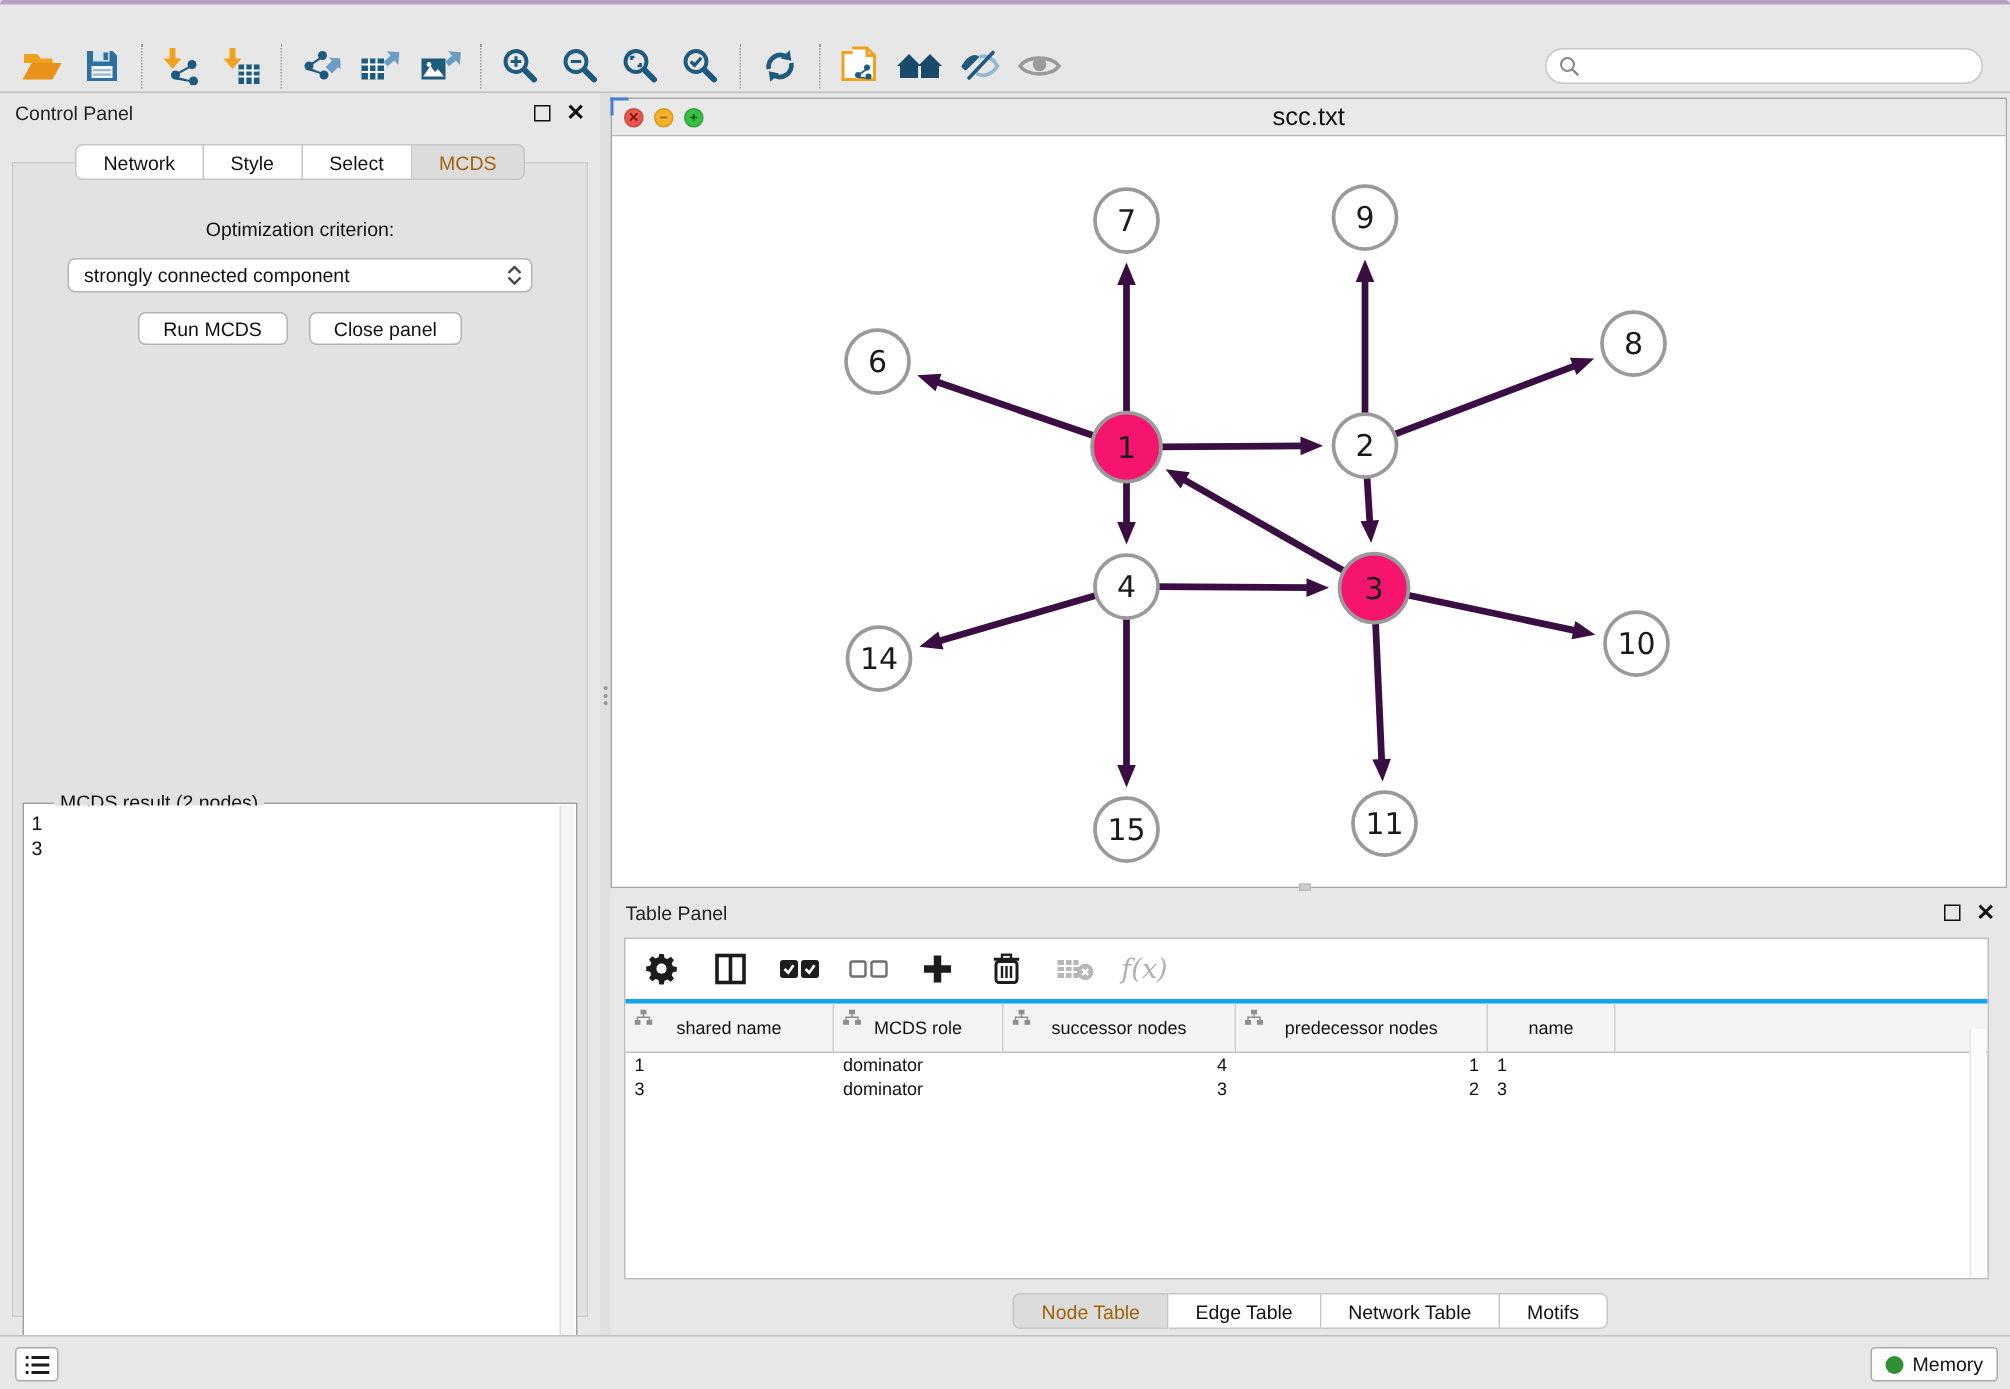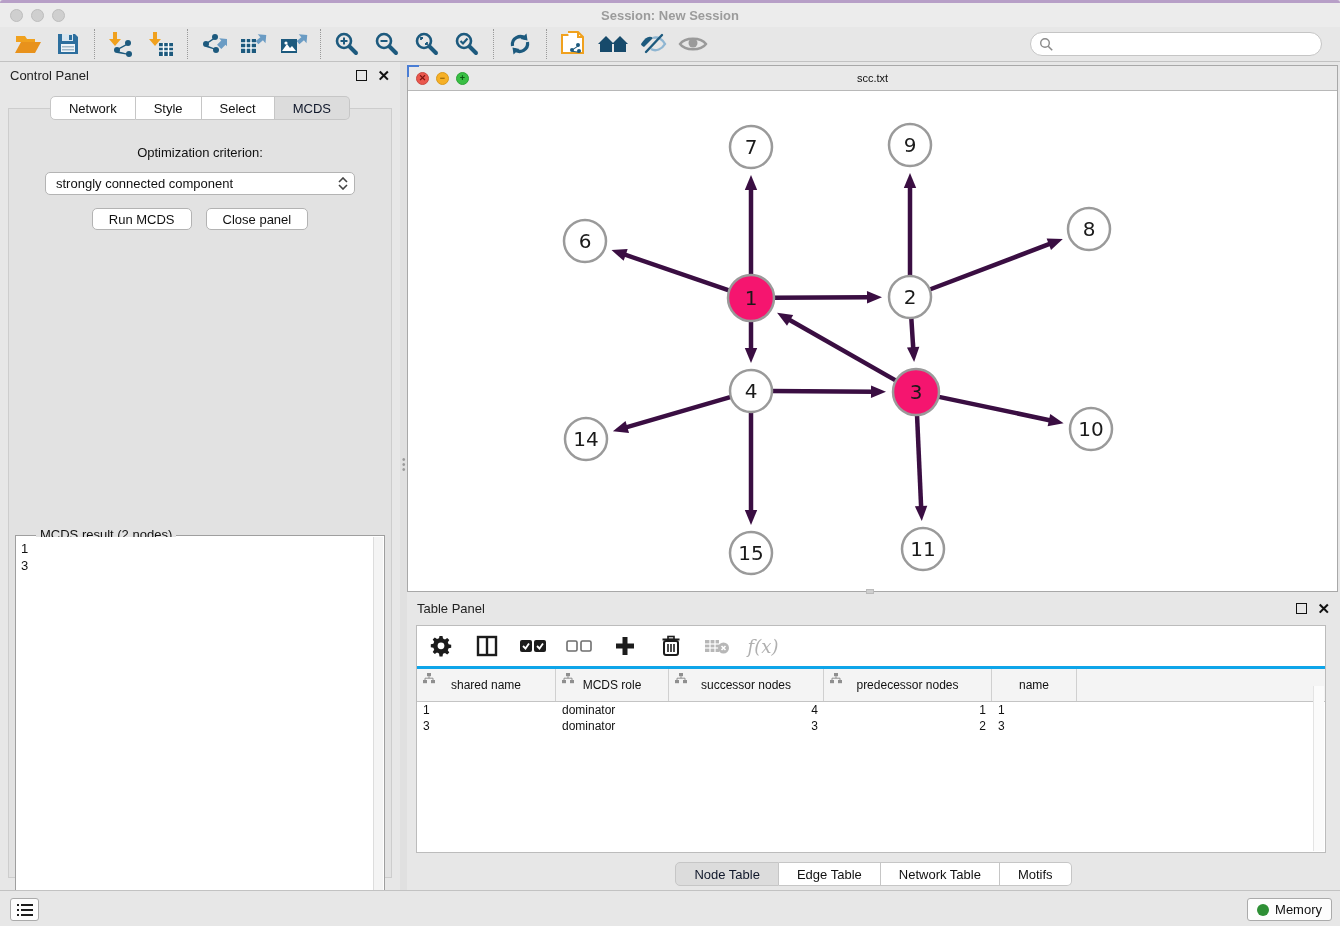--- a/index.html
+++ b/index.html
@@ -24,21 +24,21 @@
   .control-panel { position:absolute; top:62px; left:0; width:400px; height:828px; background:#e7e7e7; }
   .panel-header { height:26px; display:flex; align-items:center; padding:0 10px; }
   .panel-title { font-size:13px; color:#222; }
   .panel-header .hicons { margin-left:auto; display:flex; gap:10px; align-items:center; }
   .float-icon { width:11px; height:11px; border:1.5px solid #111; background:transparent; }
   .close-x { font-size:15px; font-weight:bold; color:#111; line-height:1; }
   .cp-tabs { position:absolute; top:34px; left:0; width:400px; display:flex; justify-content:center; z-index:2; }
   .tab { height:24px; padding:0 18px; background:#fff; border:1px solid #c6c6c6; border-left:none; font-size:13px; display:flex; align-items:center; color:#111; }
   .tab:first-child { border-left:1px solid #c6c6c6; border-radius:5px 0 0 5px; }
   .tab:last-child { border-radius:0 5px 5px 0; }
-  .tab.sel { background:#dcdcdc; color:#0f172a; }
+  .tab.sel { background:#dcdcdc; color:#a16207; }
   .cp-body { position:absolute; top:46px; left:8px; width:384px; height:770px; background:#e2e2e2; border:1px solid #cdcdcd; }
   .opt-label { margin-top:36px; text-align:center; font-size:13px; color:#111; }
   .dropdown { position:relative; margin:12px auto 0 auto; width:310px; height:23px; background:#fff; border:1px solid #b4b4b4; border-radius:5px; display:flex; align-items:center; padding:0 26px 0 10px; font-size:13px; color:#111; }
   .stepper { position:absolute; right:4px; top:2px; width:14px; height:17px; display:flex; flex-direction:column; align-items:center; justify-content:center; gap:1px; }
   .btn-row { display:flex; justify-content:center; gap:14px; margin-top:13px; }
   .aqua-btn { height:22px; padding:0 16px; background:#fff; border:1px solid #b3b3b3; border-radius:5px; font-size:13px; color:#111; display:flex; align-items:center; }
   .mcds-result { position:absolute; left:6px; top:426px; width:370px; height:376px; border:1px solid #9f9f9f; background:#fff; }
   .mcds-legend { position:absolute; top:-9px; left:20px; background:#e2e2e2; padding:0 4px; font-size:13px; color:#111; }
   .mcds-text { position:absolute; inset:1px 11px 1px 1px; background:#fff; font-size:13px; color:#111; padding:3px 4px; line-height:17px; white-space:pre-line; }
   .mcds-scroll { position:absolute; top:1px; bottom:1px; right:1px; width:10px; background:#f4f4f4; border-left:1px solid #ddd; }
@@ -48,21 +48,21 @@
   .splitter .dots { position:absolute; top:395px; left:2px; color:#9a9a9a; font-size:10px; line-height:5px; }
 
   
   .net-window { position:absolute; top:65px; left:407px; width:931px; height:527px; background:#fff; border:1px solid #a8a8a8; }
   .net-titlebar { height:25px; background:#e9e9e9; border-bottom:1px solid #b8b8b8; position:relative; display:flex; align-items:center; }
   .net-traffic { display:flex; gap:7px; margin-left:8px; }
   .nt-dot { width:13px; height:13px; border-radius:50%; display:flex; align-items:center; justify-content:center; font-size:9px; font-weight:bold; line-height:1; }
   .nt-red { background:#ea574d; border:1px solid #c94840; color:#7e1410; }
   .nt-yellow { background:#f6b026; border:1px solid #d99a1d; color:#8a5d05; }
   .nt-green { background:#39bf44; border:1px solid #2da337; color:#0c5a13; }
-  .net-title { position:absolute; left:0; right:0; text-align:center; font-size:11px; color:#111; pointer-events:none; }
+  .net-title { position:absolute; left:0; right:0; text-align:center; font-size:17px; color:#111; pointer-events:none; }
   .net-canvas { position:relative; width:929px; height:500px; background:#fff; }
   .blue-corner { position:absolute; top:-1px; left:-1px; width:12px; height:12px; border-top:2px solid #4a7dd4; border-left:2px solid #4a7dd4; }
   .net-grip { position:absolute; bottom:-3px; left:458px; width:8px; height:5px; background:#cfcfcf; border:1px solid #bbb; }
 
   
   .table-panel { position:absolute; top:595px; left:407px; width:933px; height:294px; background:#e7e7e7; }
   .tp-box { position:absolute; top:30px; left:9px; width:910px; height:228px; background:#fff; border:1px solid #bcbcbc; }
   .tp-toolbar { height:40px; display:flex; align-items:center; gap:18px; padding:15px 10px; }
   .tp-tbtn { width:28px; height:28px; display:flex; align-items:center; justify-content:center; }
   .fx { font-family:"DejaVu Serif",serif; font-style:italic; font-size:18px; color:#b0b0b0; }
@@ -82,28 +82,20 @@
   .mem-dot { width:12px; height:12px; border-radius:50%; background:#2e8f35; }
 
   svg { display:block; }
 </style>
 </head>
 <body>
 
 <div class="app">
 
   <div class="desktop-edge"></div>
-  <div class="titlebar">
-    <div class="traffic">
-      <div class="tl-dot"></div>
-      <div class="tl-dot"></div>
-      <div class="tl-dot"></div>
-    </div>
-    <div class="win-title">Session: New Session</div>
-  </div>
 
   <div class="toolbar">
     <div class="tbtn">
       <svg width="28" height="24" viewBox="0 0 28 24">
           <path fill="#f0a11e" d="M2 4h9l2 3h8v3H2z"></path>
           <path fill="#e8921c" d="M1 21h20l6-11H7z"></path>
         </svg>
     </div>
     <div class="tbtn">
       <svg width="24" height="24" viewBox="0 0 24 24">

